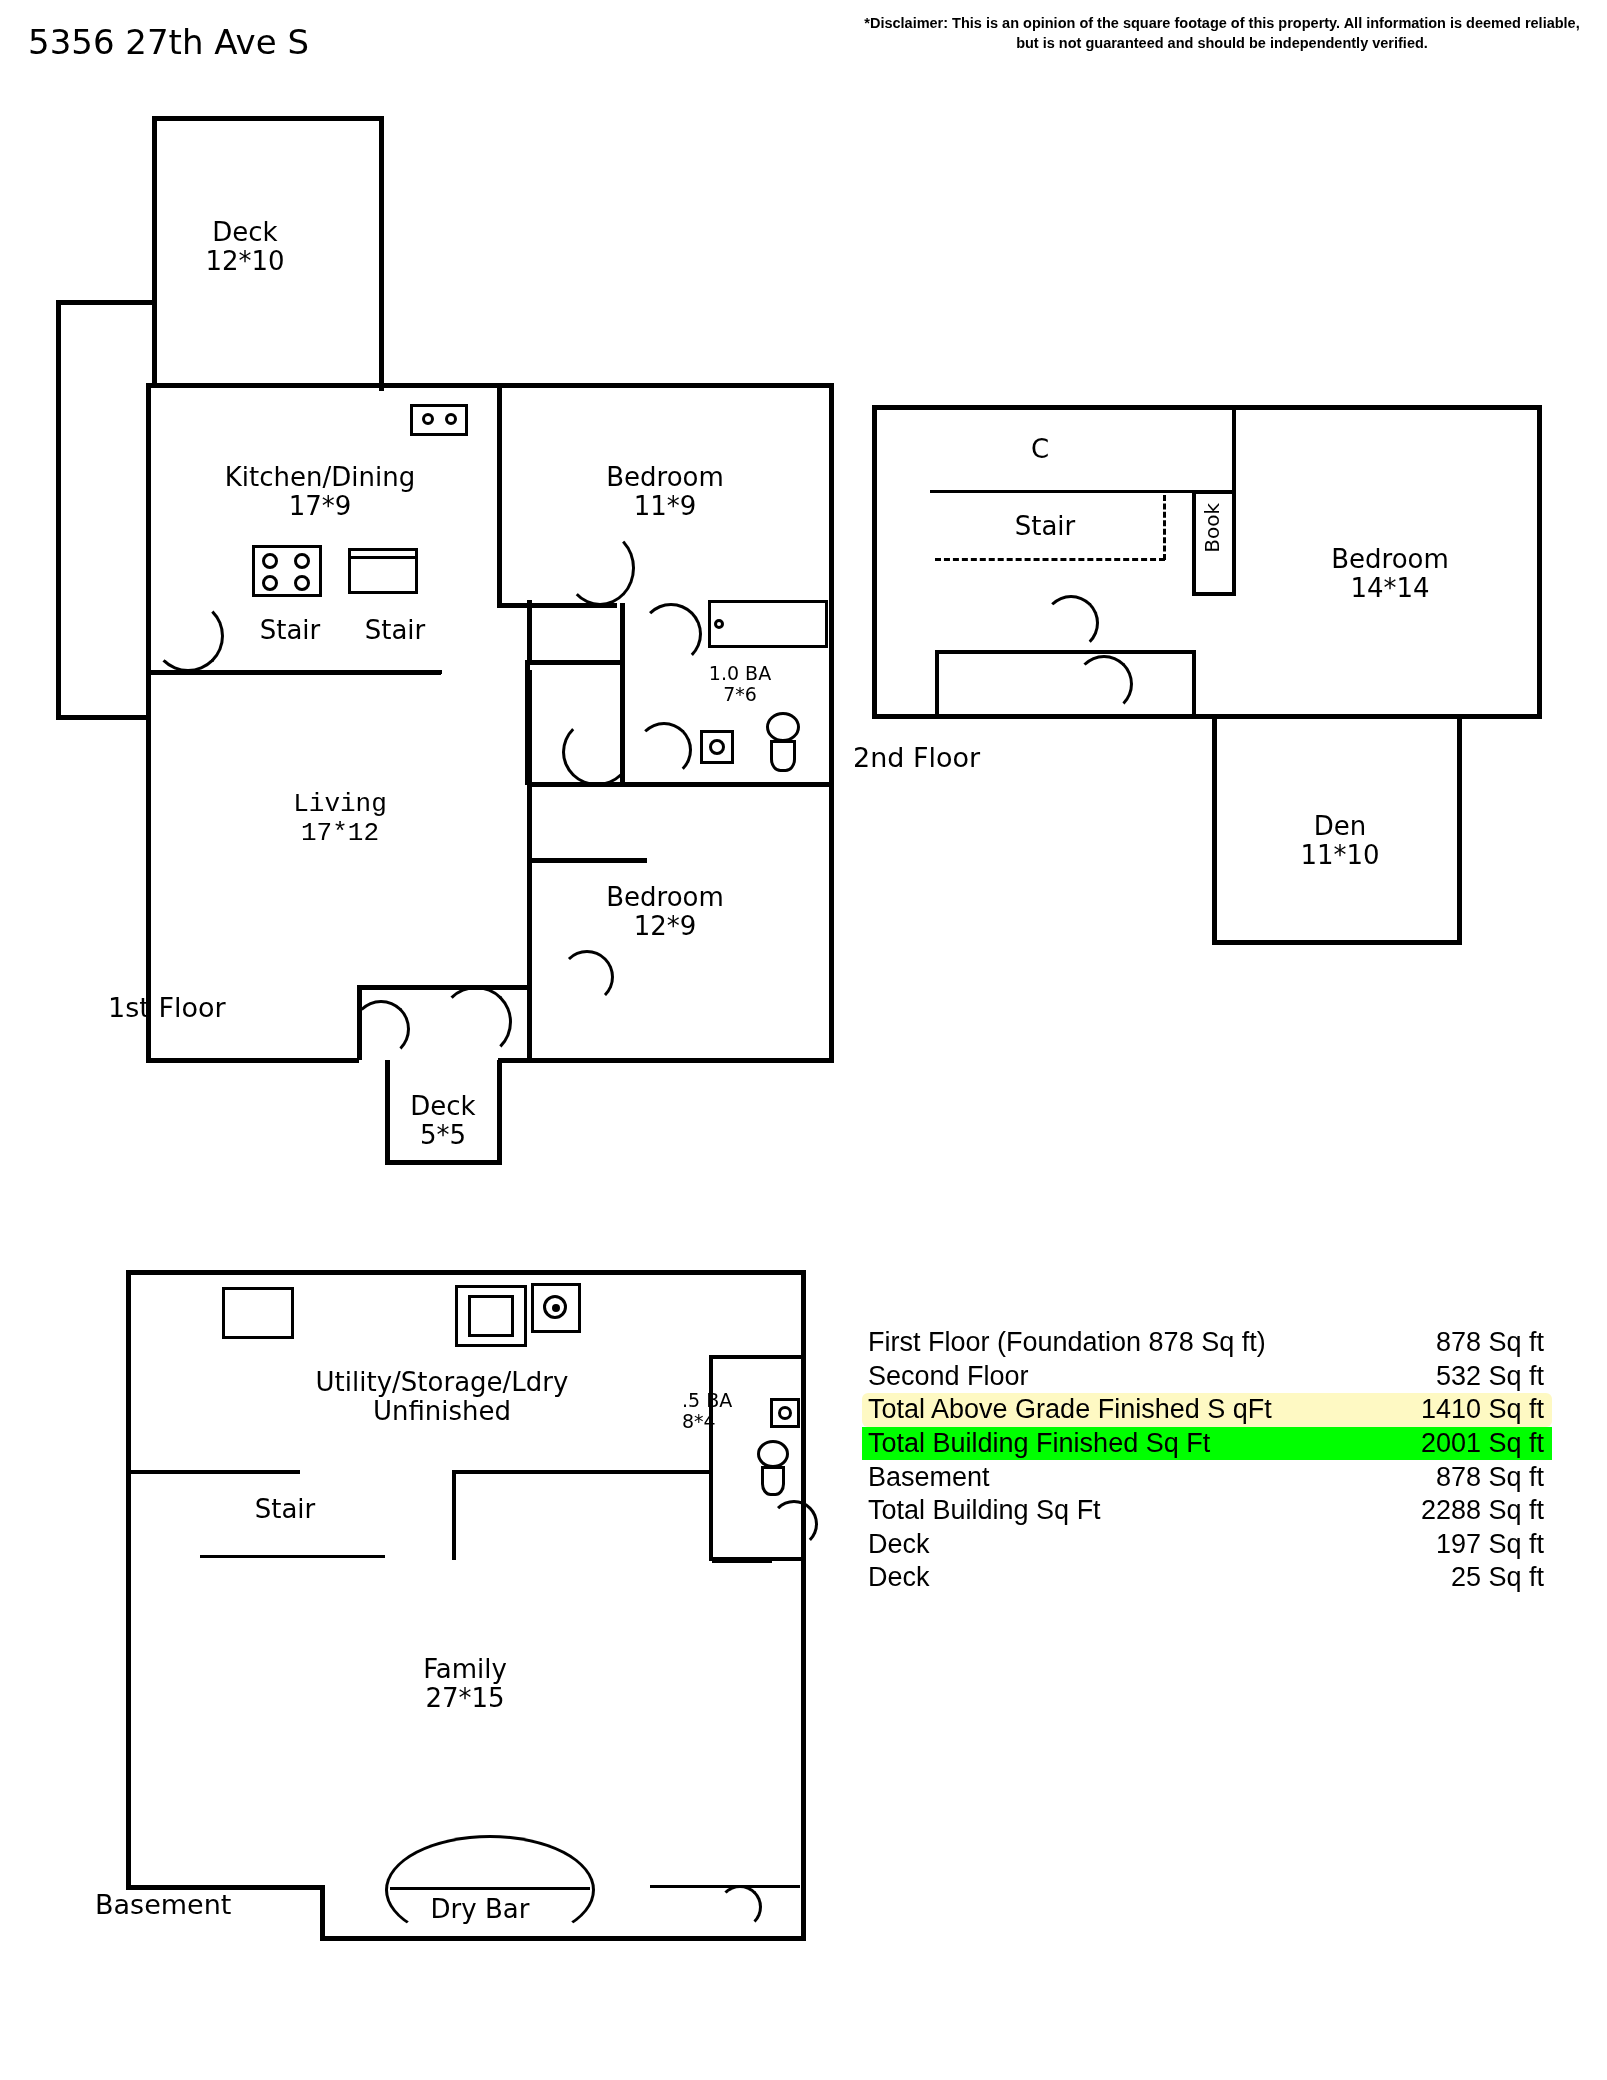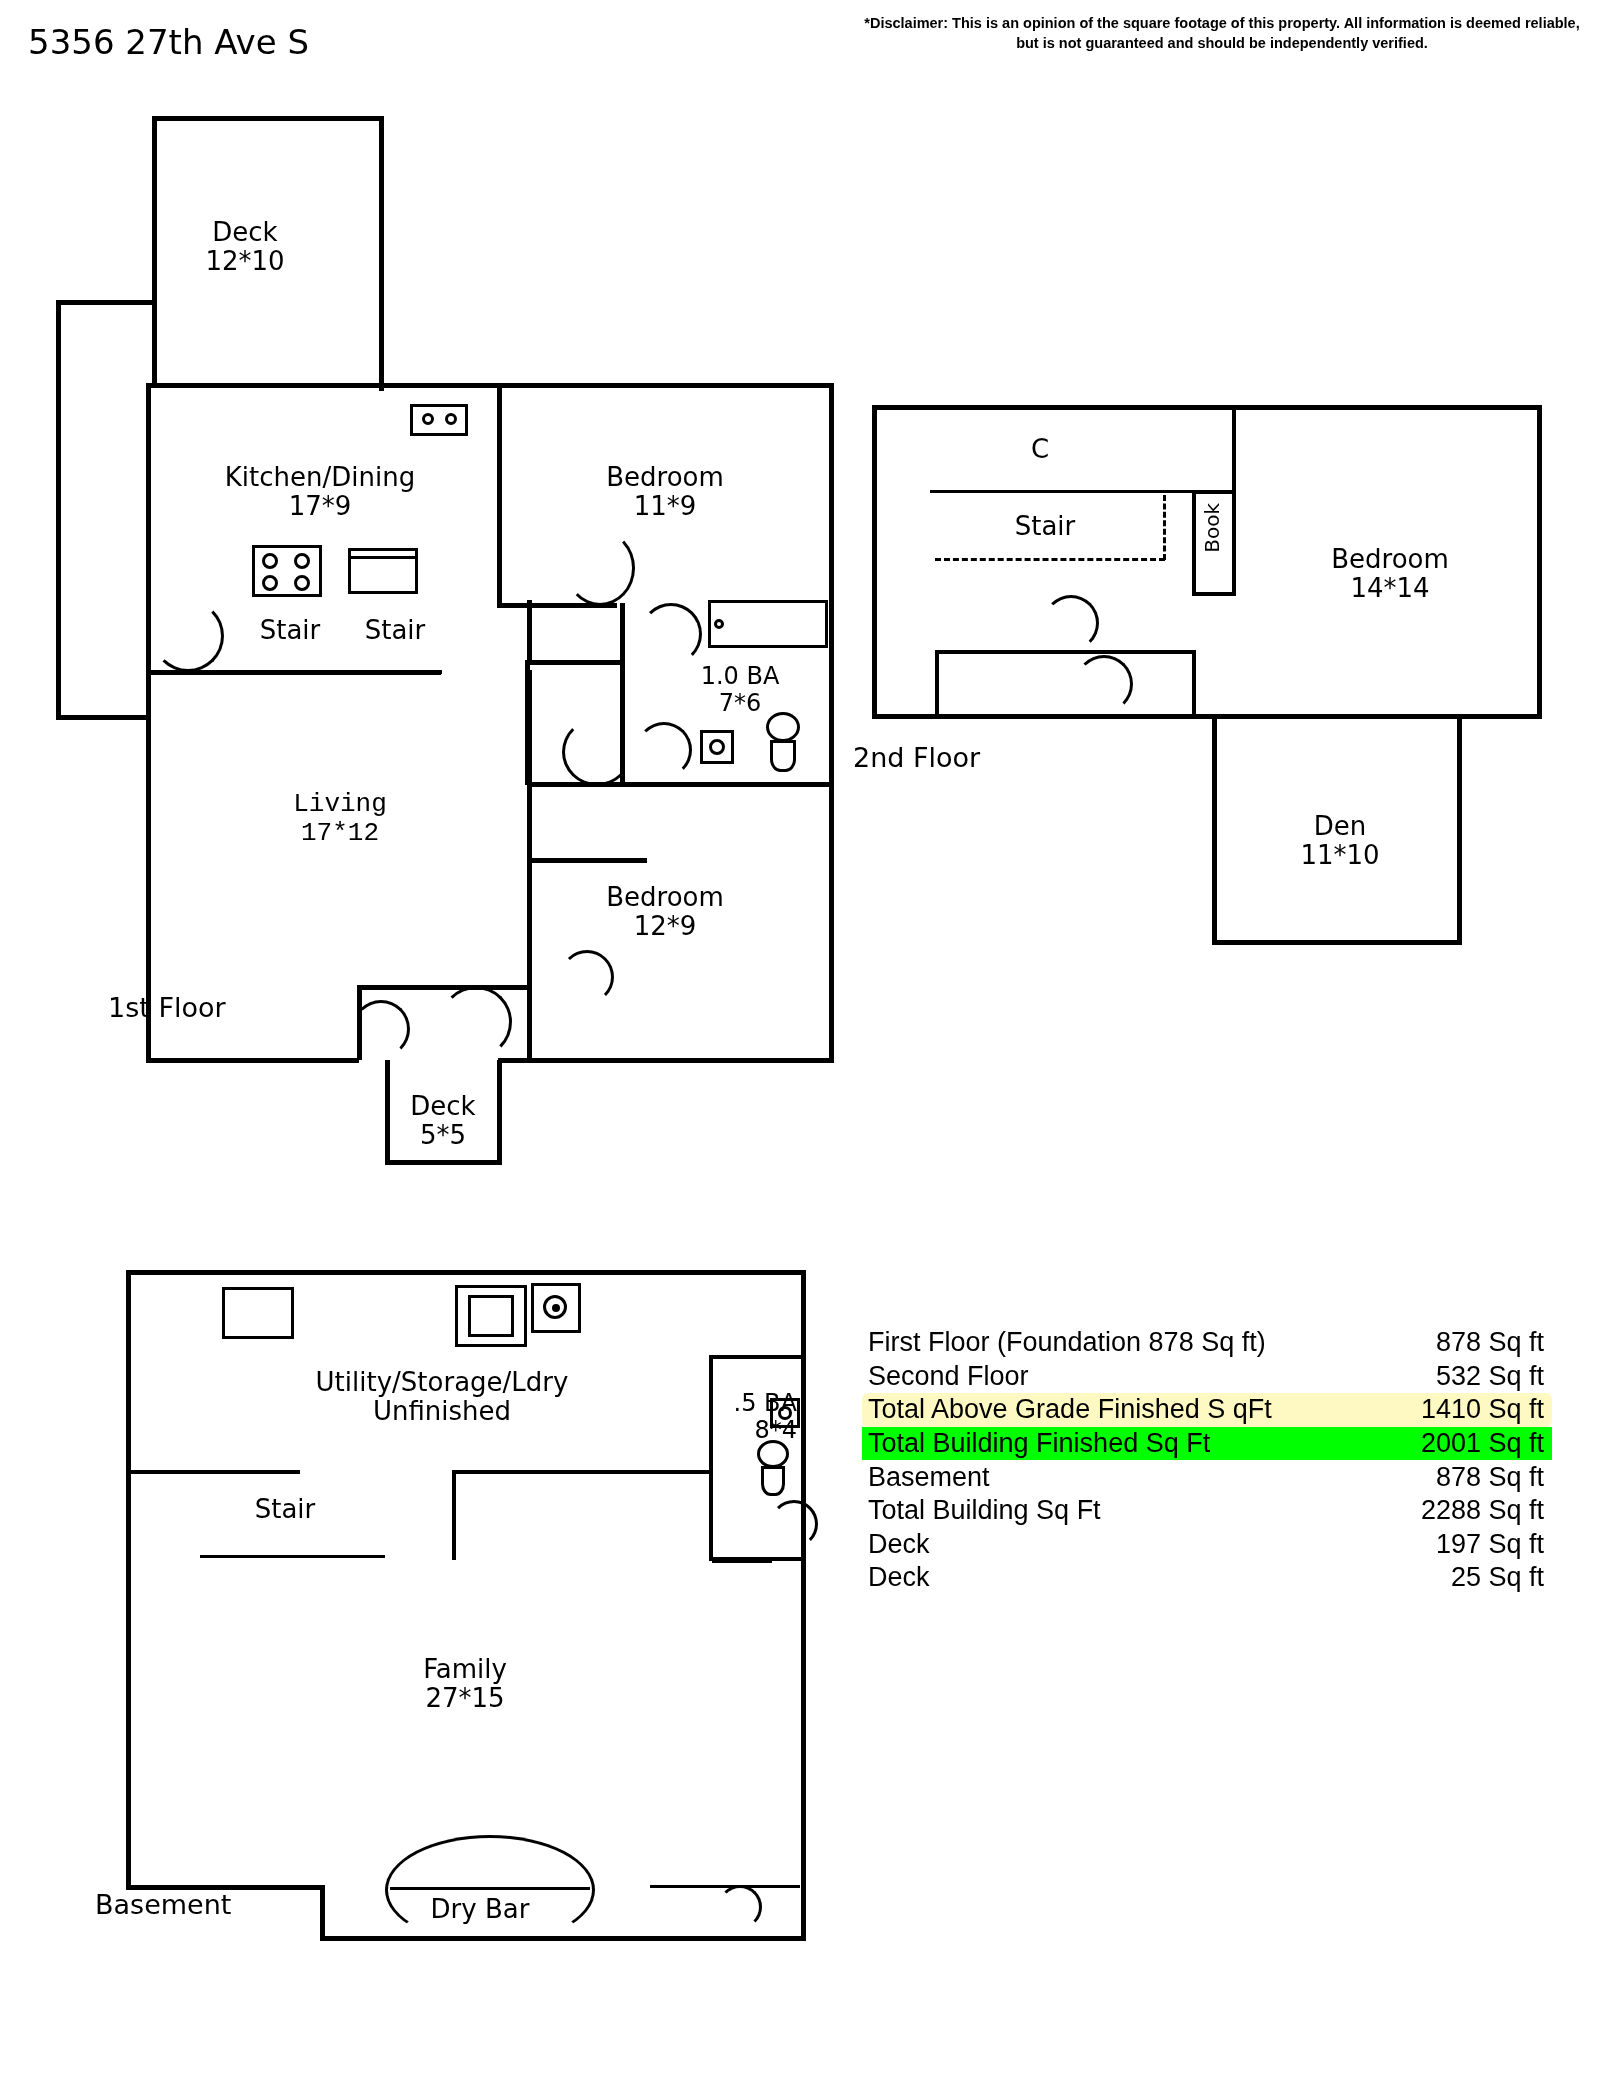--- a/index.html
+++ b/index.html
@@ -23,21 +23,21 @@
     font-family:"Liberation Sans", sans-serif;
   }
   .line { position:absolute; background:#000; }
   .hline { height:4px; }
   .vline { width:4px; }
 
   .lbl {
     position:absolute; text-align:center;
     font-size:26px; line-height:1.12; white-space:pre;
   }
-  .lbl.sm { font-size:24px; }
+  .lbl.sm { font-size:19px; }
   .lbl.floor { font-size:27px; }
 
   
   .arc { position:absolute; border:3px solid #000; border-radius:50%; }
   .arc.tl { border-right-color:transparent; border-bottom-color:transparent; }
   .arc.tr { border-left-color:transparent; border-bottom-color:transparent; }
   .arc.bl { border-right-color:transparent; border-top-color:transparent; }
   .arc.br { border-left-color:transparent; border-top-color:transparent; }
 
   
@@ -226,21 +226,21 @@
 
     <div class="line" style="left:712px; top:1560px; width:60px; height:3px;"></div>
 
     <div class="arc tl" style="left:385px; top:1835px; width:210px; height:110px; border-bottom-color:transparent; border-right-color:#000;"></div>
     <div class="line hline" style="left:390px; top:1887px; width:200px; height:3px;"></div>
     <div class="line hline" style="left:650px; top:1885px; width:150px; height:3px;"></div>
     <div class="arc tr" style="left:718px; top:1885px; width:44px; height:44px;"></div>
 
     <div class="lbl" style="left:252px; top:1368px; width:380px;"><span>Utility/Storage/Ldry</span><br><span>Unfinished</span></div>
     <div class="lbl" style="left:200px; top:1495px; width:170px;">Stair</div>
-    <div class="lbl sm" style="left:682px; top:1390px; width:115px; text-align:right;"><span>.5 BA</span><br><span>8*4</span></div>
+    <div class="lbl sm" style="left:682px; top:1390px; width:115px; text-align:left;"><span>.5 BA</span><br><span>8*4</span></div>
     <div class="lbl" style="left:345px; top:1655px; width:240px;"><span>Family</span><br><span>27*15</span></div>
     <div class="lbl floor" style="left:95px; top:1890px; width:210px; text-align:left;">Basement</div>
     <div class="lbl" style="left:380px; top:1895px; width:200px;">Dry Bar</div>
   </div>
 
   <div class="summary">
     <div class="srow">
       <span class="nm">First Floor (Foundation 878 Sq ft)</span>
       <span class="mid"></span>
       <span class="val">878 Sq ft</span>

